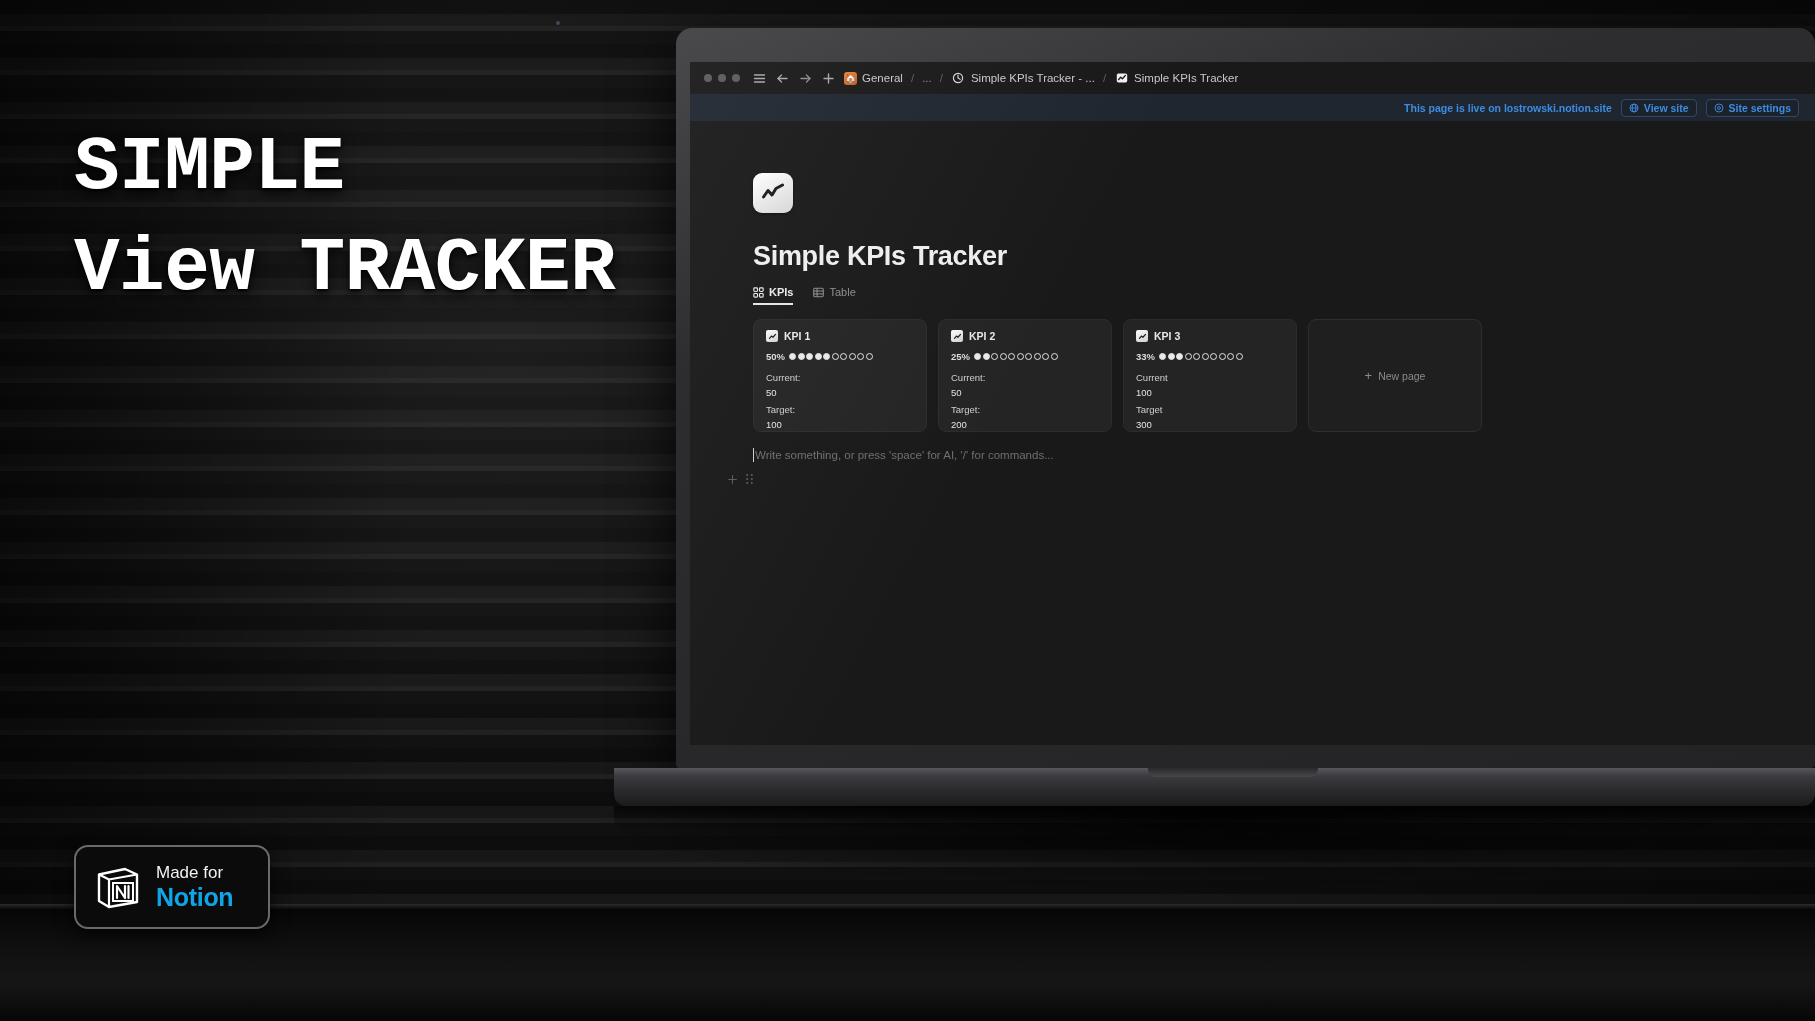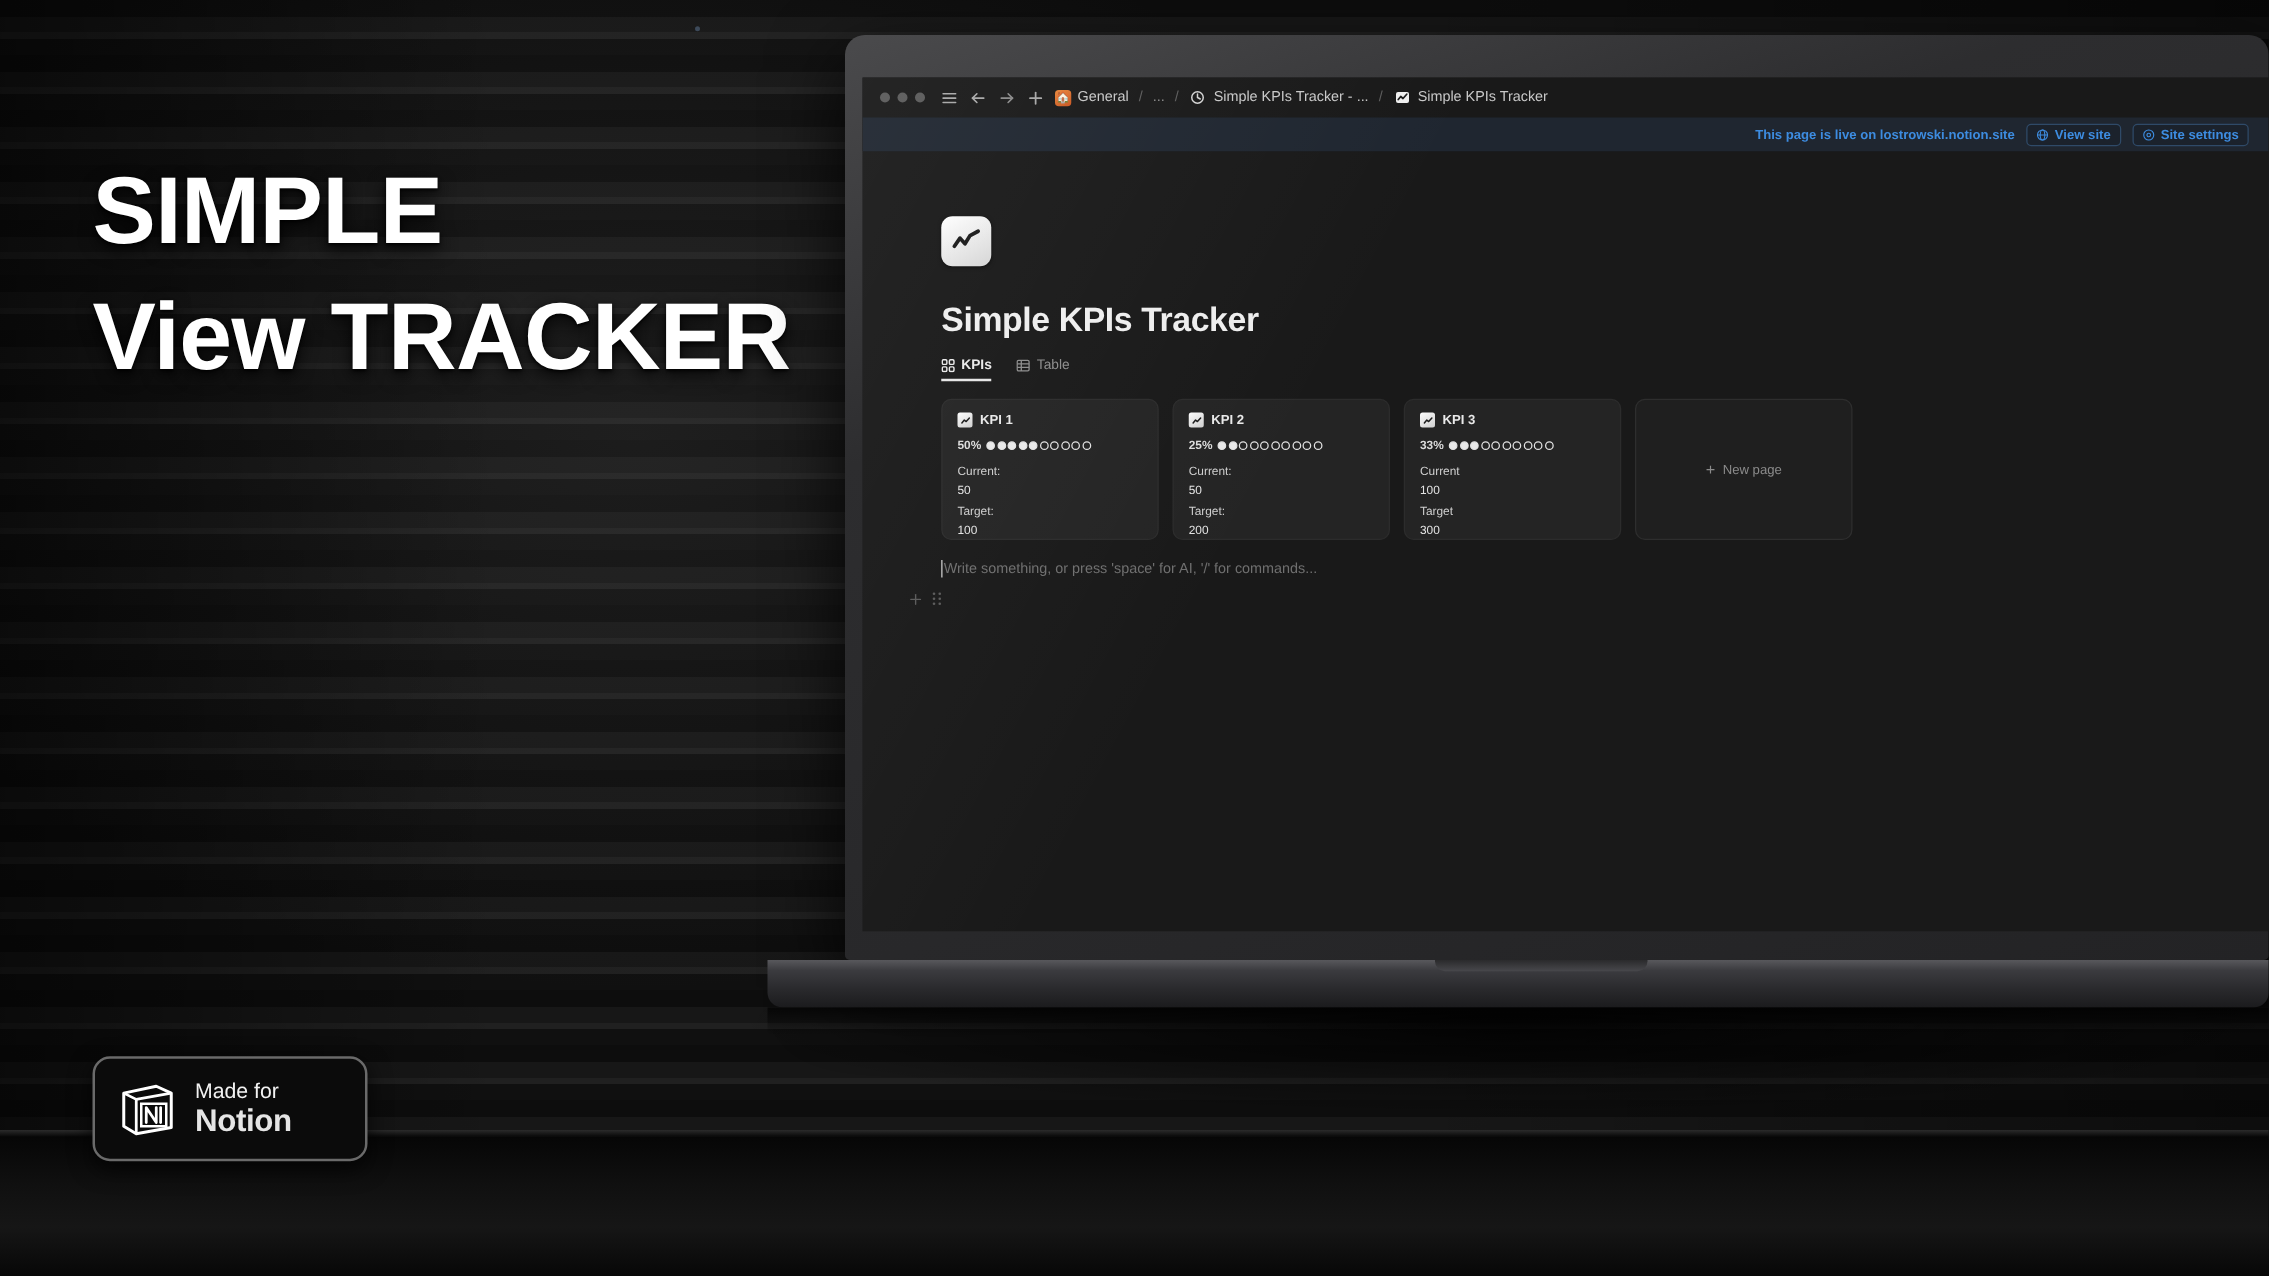--- a/index.html
+++ b/index.html
@@ -34,50 +34,50 @@
     position: absolute; left:0; right:0; bottom:0; height: 112px;
     background: linear-gradient(to bottom, #060606 0%, #101010 35%, #161616 65%, #070707 100%);
   }
   .bg-floor-edge {
     position:absolute; left:0; right:0; bottom:112px; height:5px;
     background: linear-gradient(to bottom, #2b2b2b, #0a0a0a);
   }
 
   
   .hero {
-    position: absolute; left: 74px; top: 118px; width: 640px;
+    position: absolute; left: 74px; top: 118px; width: 640px; font-family: Liberation Mono, monospace;
   }
   .hero-line {
     font-weight: 700;
     font-size: 76px;
     line-height: 101px;
     letter-spacing: -0.5px;
     color: #ffffff;
     text-shadow: 0 5px 14px rgba(0,0,0,.85), 0 2px 3px rgba(0,0,0,.9);
     white-space: nowrap;
   }
 
   
   .badge {
     position: absolute; left: 74px; top: 845px;
-    width: 220px; height: 84px;
+    width: 196px; height: 84px;
     background: #0b0b0b;
     border: 2px solid #6a6a6a;
     border-radius: 14px;
     display: flex; align-items: center; gap: 12px;
     padding: 0 16px;
     box-shadow: 0 6px 18px rgba(0,0,0,.7);
   }
   .notion-mark {
     width: 52px; height: 52px; flex: 0 0 52px;
     position: relative;
   }
   .badge-text { display: flex; flex-direction: column; line-height: 1; }
   .badge-made { font-size: 17px; color: #f2f2f2; font-weight: 400; margin-bottom: 4px; }
-  .badge-notion { font-size: 25px; color: #e5e5e5; font-weight: 700; letter-spacing: -0.3px; }
+  .badge-notion { font-size: 25px; color: #0ea5e9; font-weight: 700; letter-spacing: -0.3px; }
 
   
   .laptop-shadow {
     position:absolute; left: 600px; top: 770px; width: 1215px; height: 120px;
     background: radial-gradient(ellipse at 50% 40%, rgba(0,0,0,.8) 0%, rgba(0,0,0,0) 72%);
   }
   .laptop-lid {
     position: absolute; left: 676px; top: 28px;
     width: 1139px; height: 740px;
     background: linear-gradient(160deg, #4a4a4c 0%, #2d2d2f 30%, #232325 100%);

